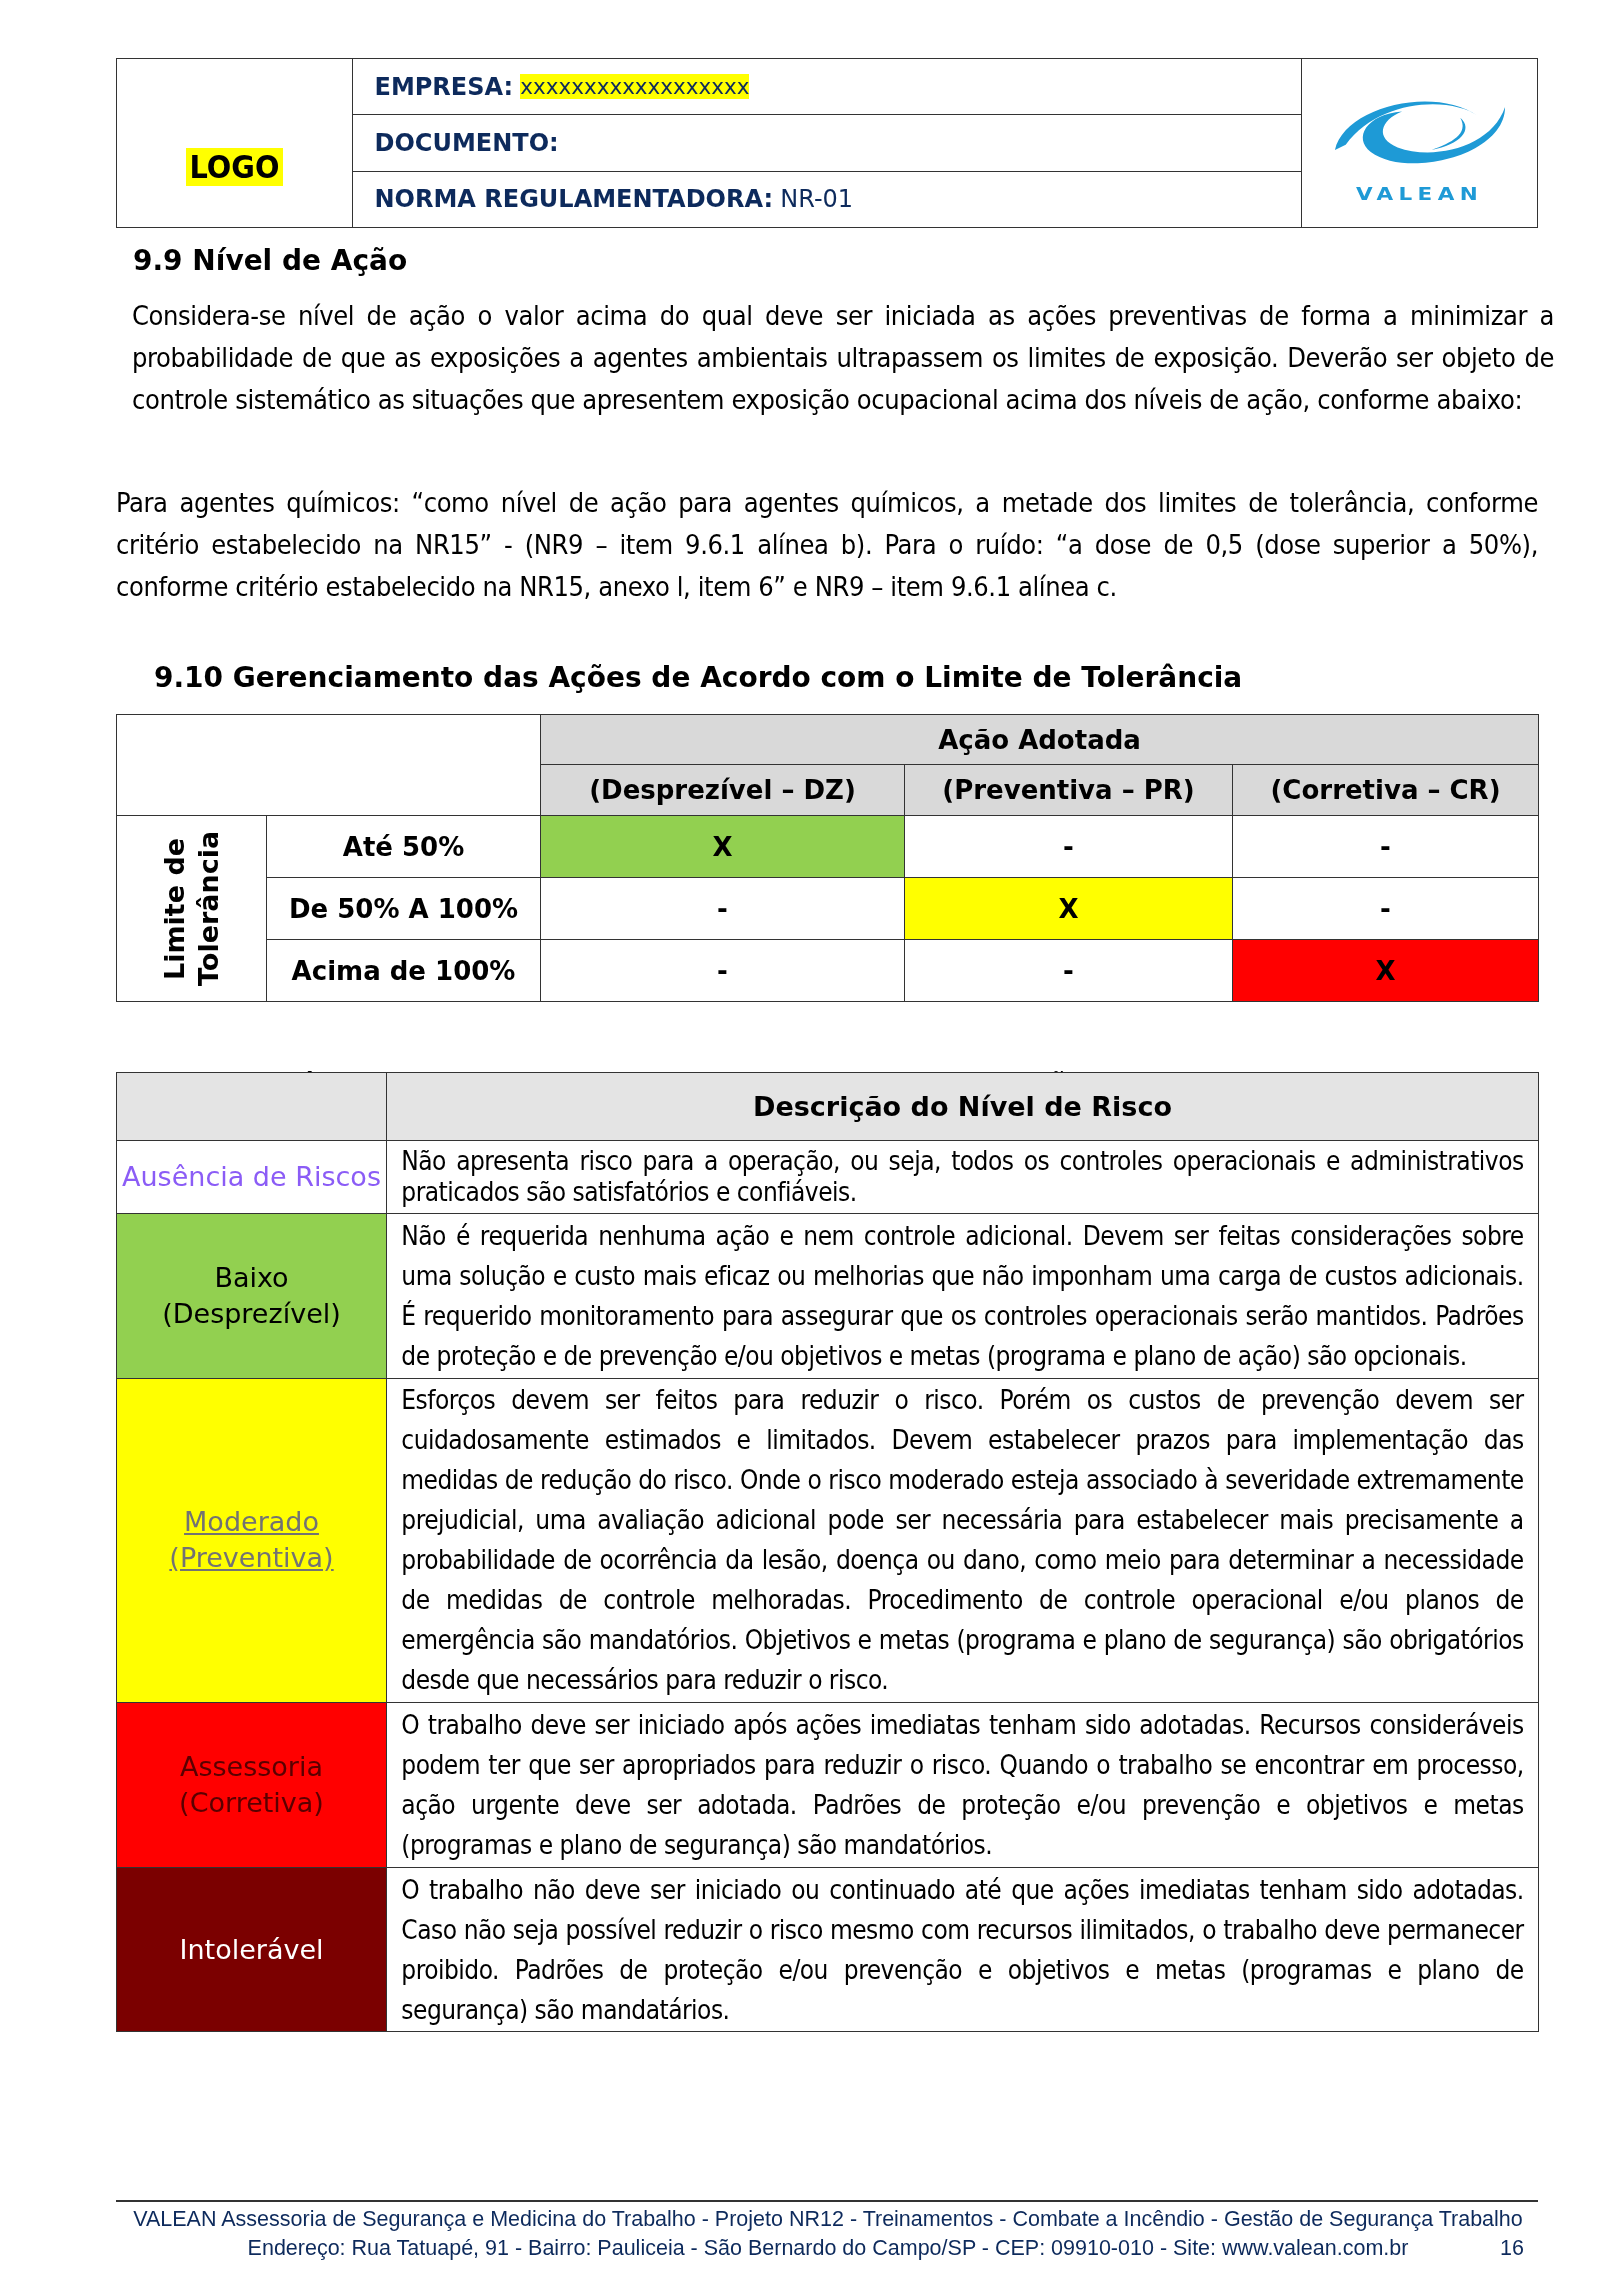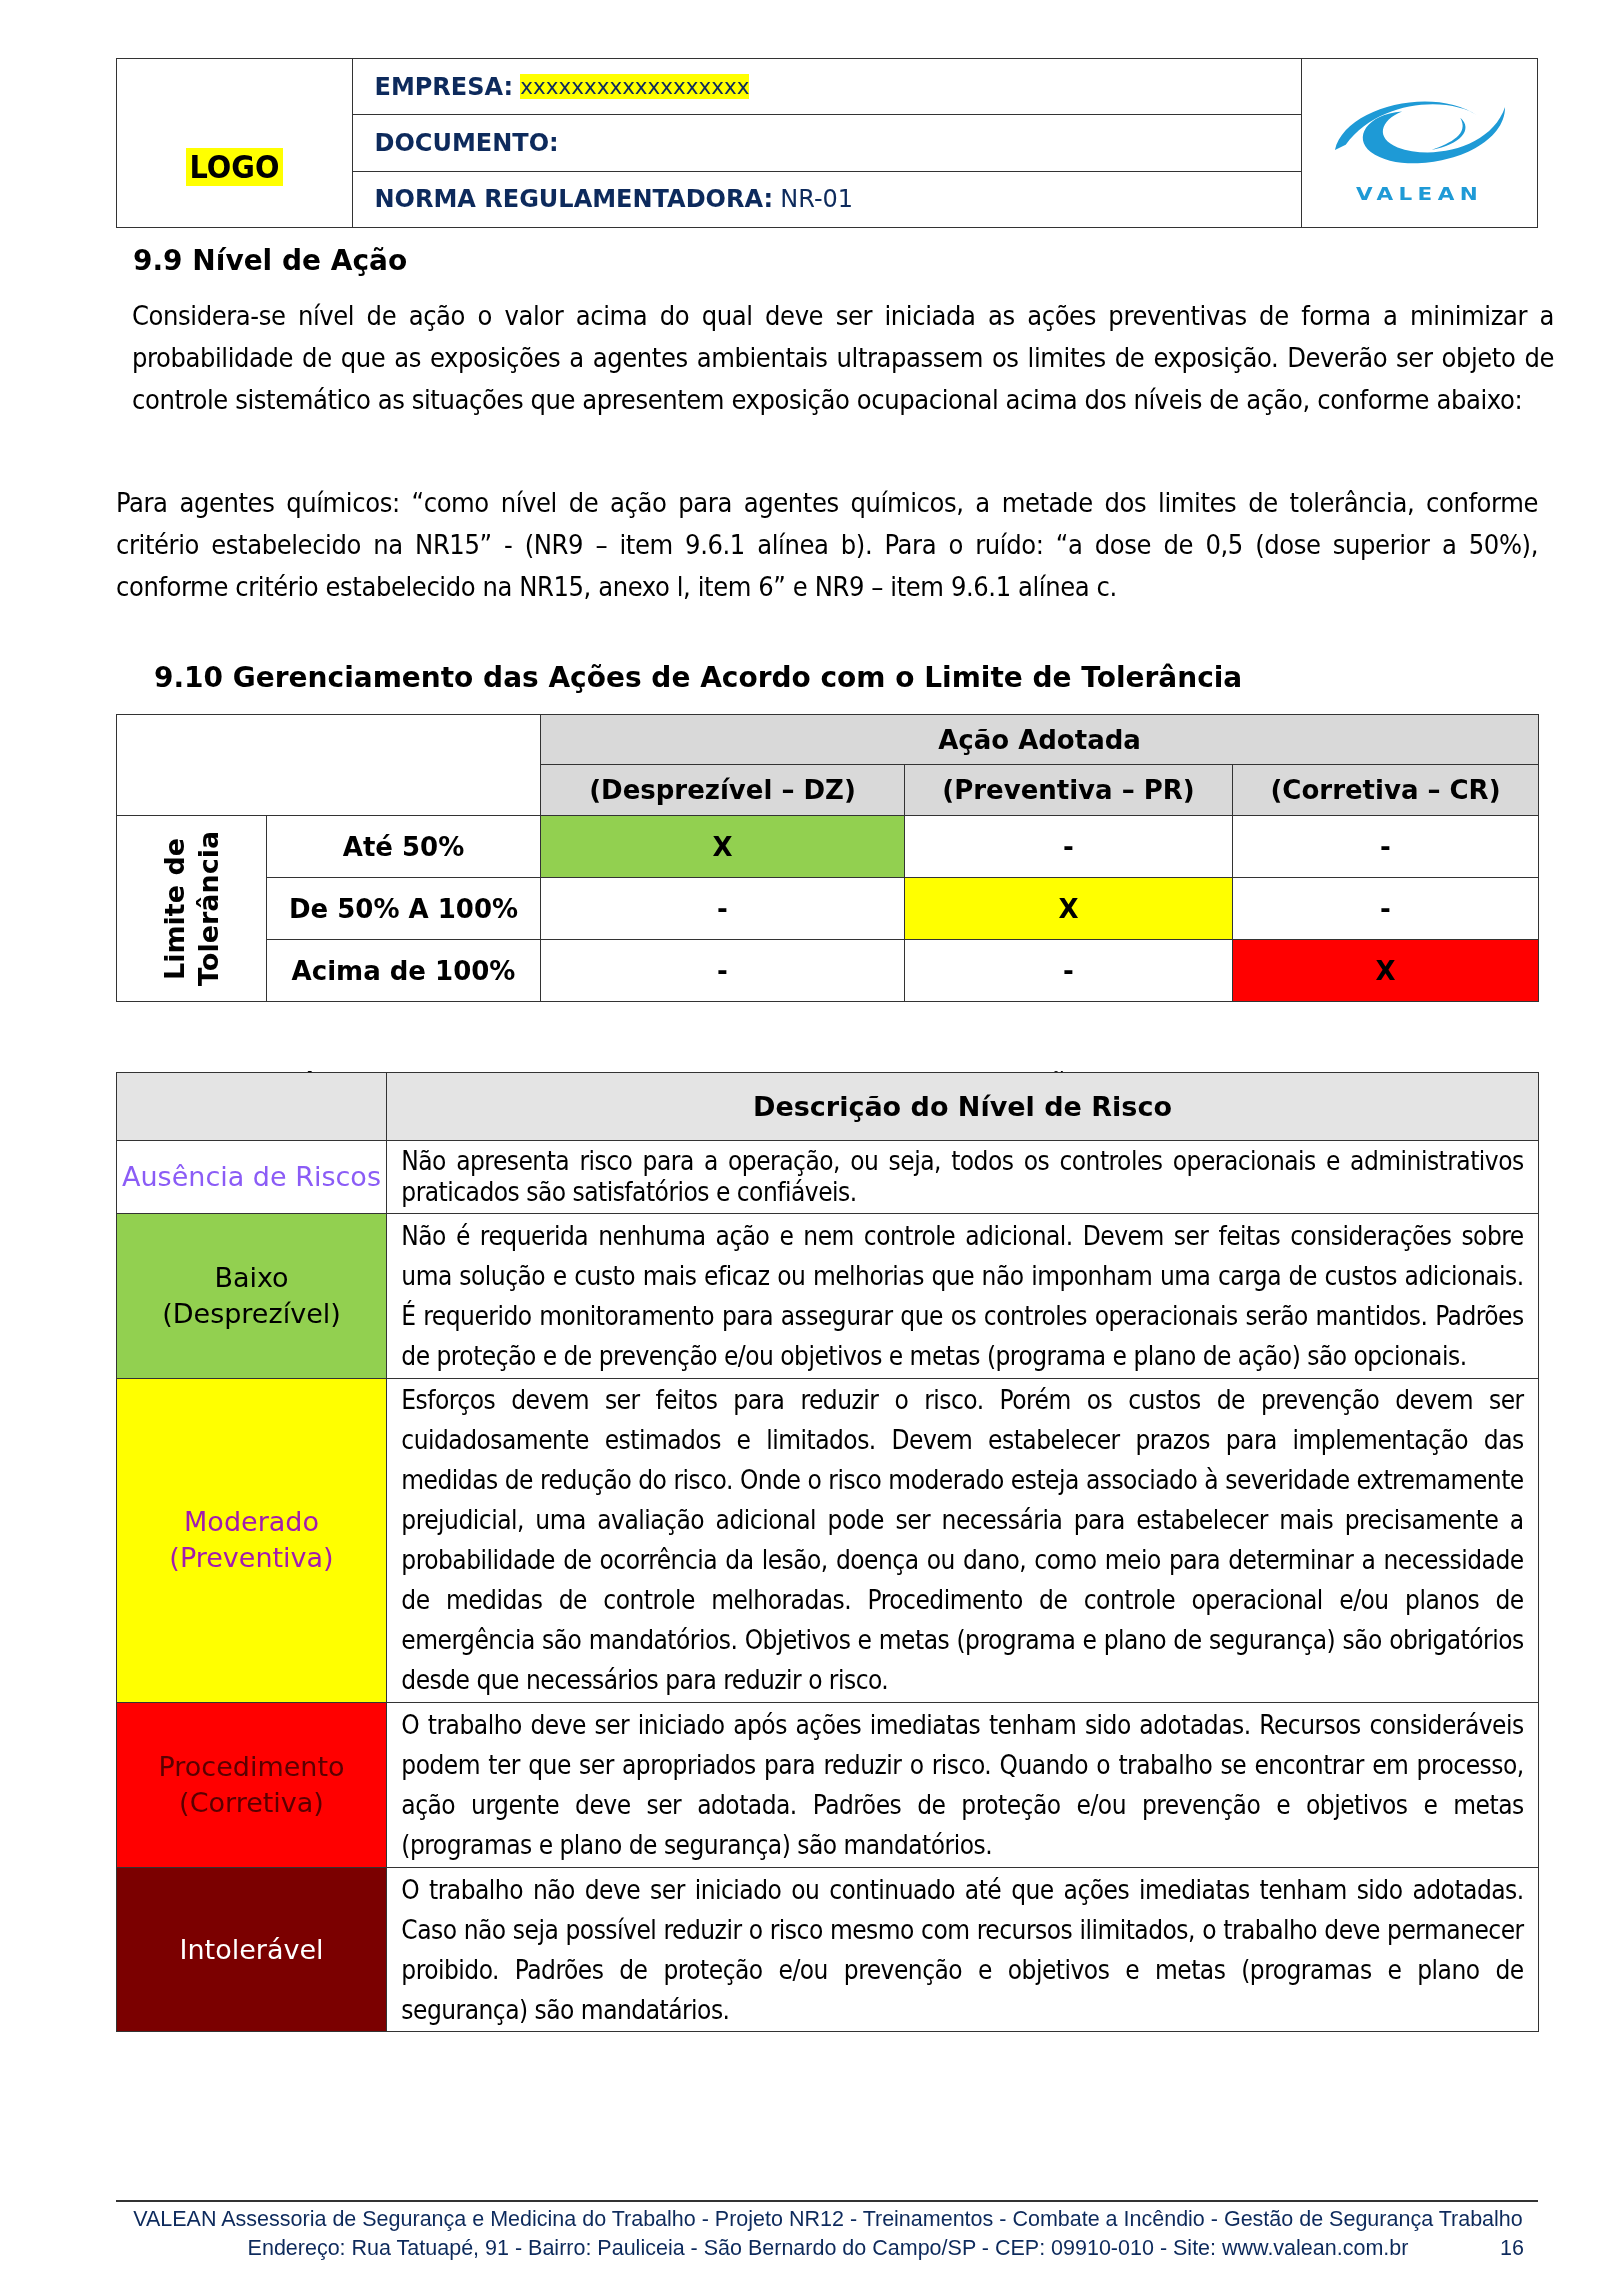--- a/index.html
+++ b/index.html
@@ -154,28 +154,28 @@
     <td class="lvl" style="height: 72px; background: rgb(255, 255, 255); color: #8b5cf6;">Ausência de Riscos</td>
     <td class="desc tight">Não apresenta risco para a operação, ou seja, todos os controles operacionais e administrativos praticados são satisfatórios e confiáveis.</td>
   </tr>
   <tr>
     <td class="lvl" style="background: rgb(146, 208, 80); color: rgb(0, 0, 0);">
       <div style="padding:0 36px">Baixo (Desprezível)</div>
     </td>
     <td class="desc">Não é requerida nenhuma ação e nem controle adicional. Devem ser feitas considerações sobre uma solução e custo mais eficaz ou melhorias que não imponham uma carga de custos adicionais. É requerido monitoramento para assegurar que os controles operacionais serão mantidos. Padrões de proteção e de prevenção e/ou objetivos e metas (programa e plano de ação) são opcionais.</td>
   </tr>
   <tr>
-    <td class="lvl" style="background: rgb(255, 255, 0); color: #a21caf;">
+    <td class="lvl" style="background: rgb(255, 255, 0); color: #737373; text-decoration: underline;">
       <div style="padding:0 36px">Moderado (Preventiva)</div>
     </td>
     <td class="desc">Esforços devem ser feitos para reduzir o risco. Porém os custos de prevenção devem ser cuidadosamente estimados e limitados. Devem estabelecer prazos para implementação das medidas de redução do risco. Onde o risco moderado esteja associado à severidade extremamente prejudicial, uma avaliação adicional pode ser necessária para estabelecer mais precisamente a probabilidade de ocorrência da lesão, doença ou dano, como meio para determinar a necessidade de medidas de controle melhoradas. Procedimento de controle operacional e/ou planos de emergência são mandatórios. Objetivos e metas (programa e plano de segurança) são obrigatórios desde que necessários para reduzir o risco.</td>
   </tr>
   <tr>
     <td class="lvl" style="background: rgb(255, 0, 0); color: rgb(90, 0, 0);">
-      <div style="padding:0 36px">Procedimento (Corretiva)</div>
+      <div style="padding:0 36px">Assessoria (Corretiva)</div>
     </td>
     <td class="desc">O trabalho deve ser iniciado após ações imediatas tenham sido adotadas. Recursos consideráveis podem ter que ser apropriados para reduzir o risco. Quando o trabalho se encontrar em processo, ação urgente deve ser adotada. Padrões de proteção e/ou prevenção e objetivos e metas (programas e plano de segurança) são mandatórios.</td>
   </tr>
   <tr>
     <td class="lvl" style="background: rgb(123, 0, 0); color: rgb(255, 255, 255);">Intolerável</td>
     <td class="desc">O trabalho não deve ser iniciado ou continuado até que ações imediatas tenham sido adotadas. Caso não seja possível reduzir o risco mesmo com recursos ilimitados, o trabalho deve permanecer proibido. Padrões de proteção e/ou prevenção e objetivos e metas (programas e plano de segurança) são mandatários.</td>
   </tr>
 </tbody>
   </table>
 

